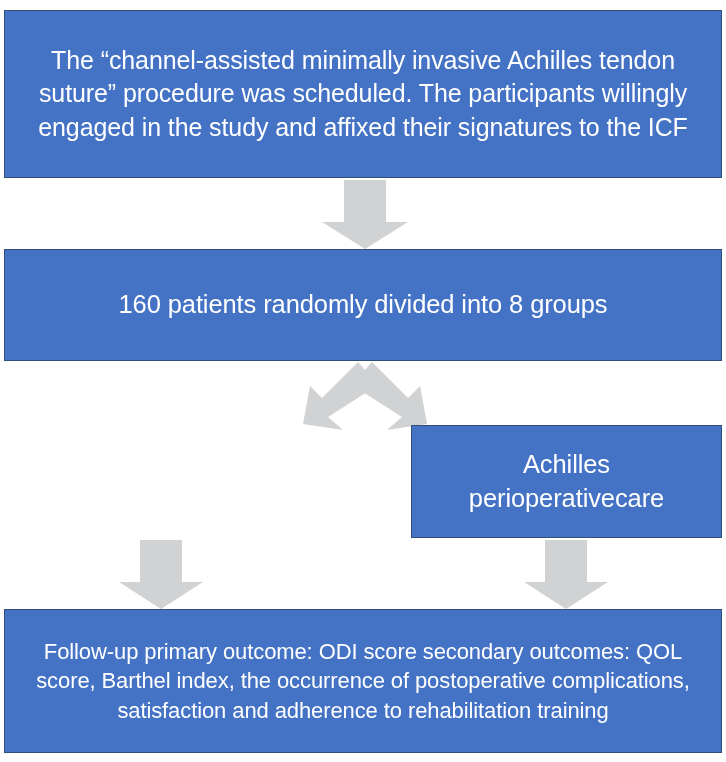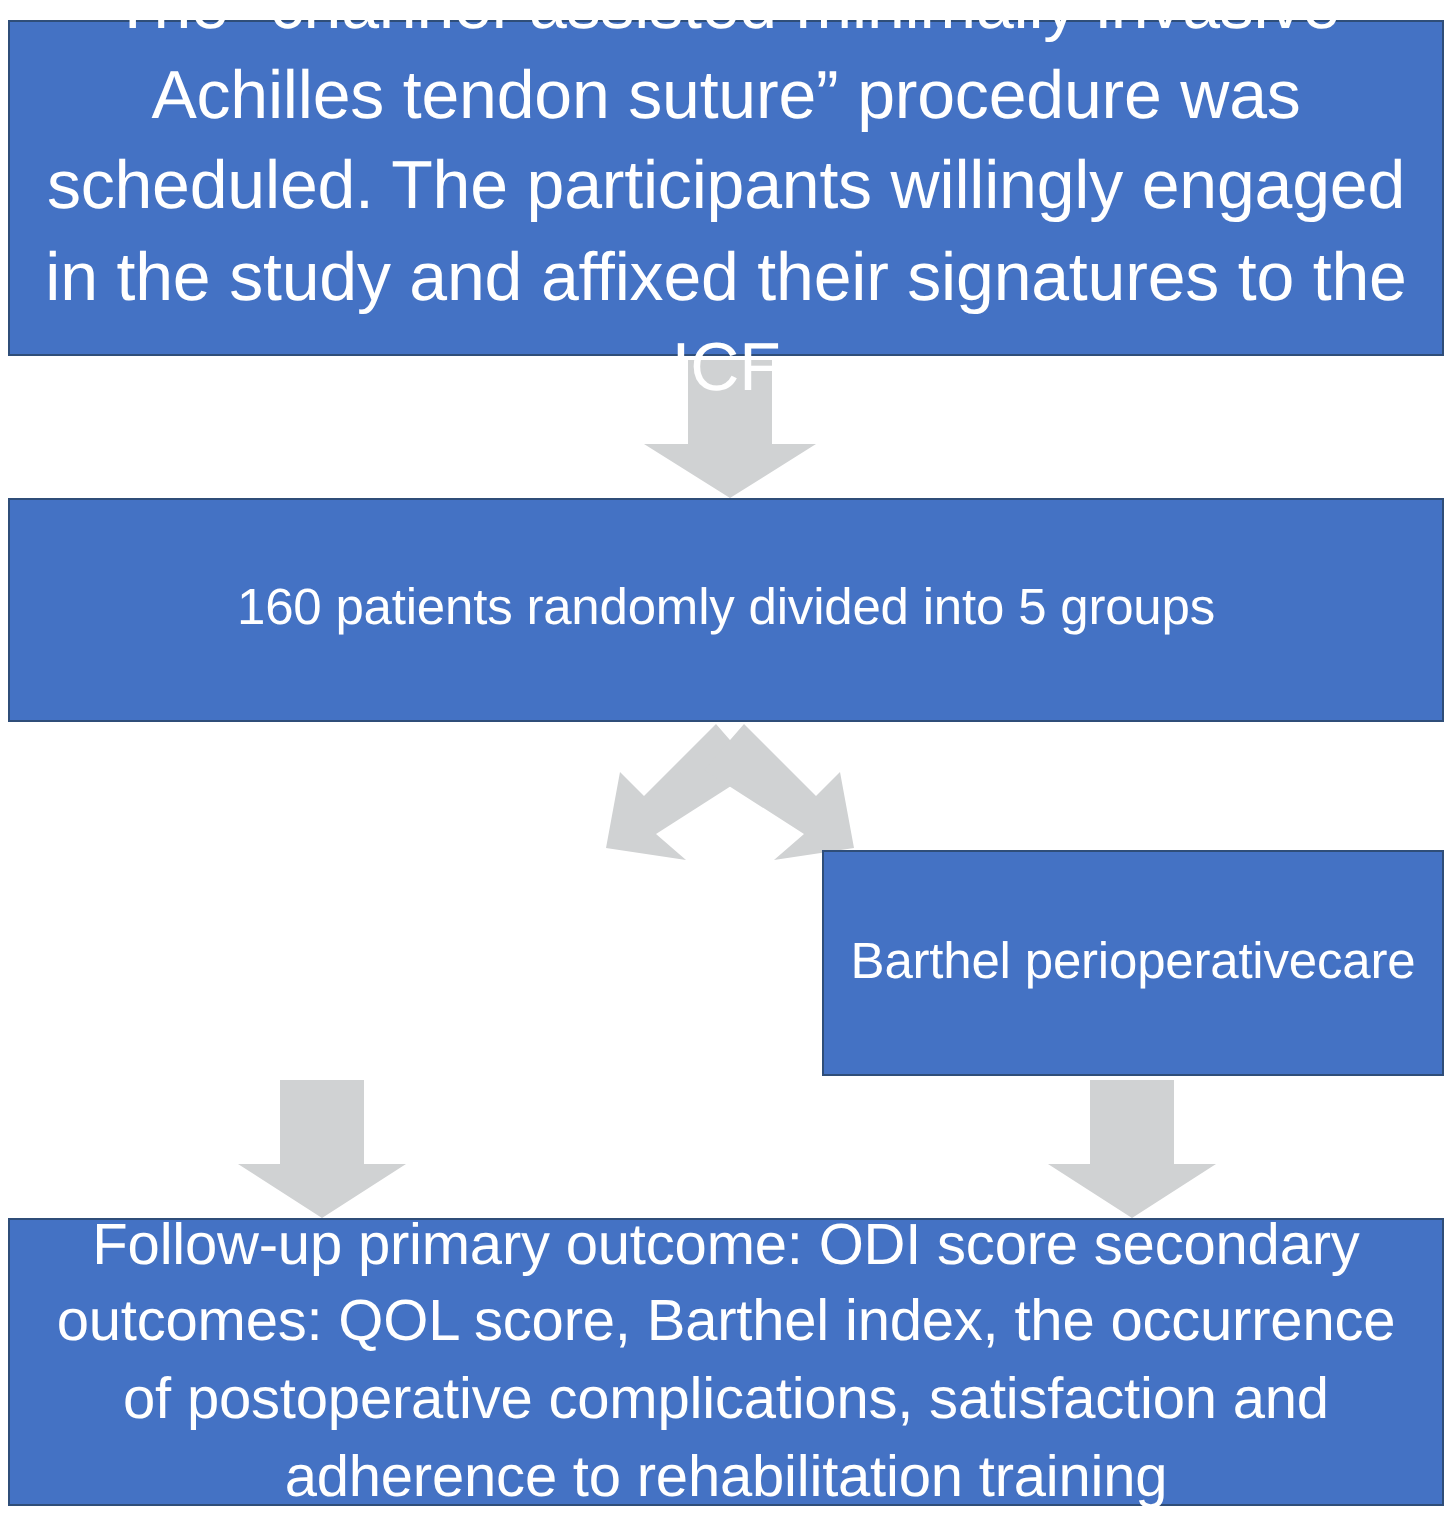--- a/index.html
+++ b/index.html
@@ -37,41 +37,41 @@
     padding: 0 10px;
     box-sizing: border-box;
     white-space: pre-line;
     text-align: center;
   }
 
   
   #node-enrollment {
     left: 4px;  top: 10px;
     width: 718px; height: 168px;
-    font-size: 34px;
+    font-size: 25px;
   }
   #node-randomization {
     left: 4px;  top: 249px;
     width: 718px; height: 112px;
     font-size: 25.5px;
   }
   #node-group-eras {
     left: 4px;  top: 425px;
     width: 314px; height: 113px;
     font-size: 25.5px;
   }
   #node-group-routine {
     left: 411px; top: 425px;
     width: 311px; height: 113px;
     font-size: 25.5px;
   }
   #node-outcomes {
     left: 4px;  top: 609px;
     width: 718px; height: 144px;
-    font-size: 29px;
+    font-size: 22px;
   }
 
   
   .arrow-layer {
     position: absolute;
     left: 0; top: 0;
     width: 726px;
     height: 762px;
     pointer-events: none;
   }
@@ -93,25 +93,25 @@
     <polygon class="arrow-shape" points="140,540 182,540 182,582 203,582 161,609 119,582 140,582"></polygon>
 
     <polygon class="arrow-shape" points="545,540 587,540 587,582 608,582 566,609 524,582 545,582"></polygon>
   </svg>
 
   <div class="node-box" id="node-enrollment">
     <span class="node-text">The “channel-assisted minimally invasive Achilles tendon suture” procedure was scheduled. The participants willingly engaged in the study and affixed their signatures to the ICF</span>
   </div>
 
   <div class="node-box" id="node-randomization">
-    <span class="node-text">160 patients randomly divided into 5 groups</span>
+    <span class="node-text">160 patients randomly divided into 8 groups</span>
   </div>
 
 
   <div class="node-box" id="node-group-routine">
-    <span class="node-text">Barthel perioperativecare</span>
+    <span class="node-text">Achilles perioperativecare</span>
   </div>
 
   <div class="node-box" id="node-outcomes">
     <span class="node-text">Follow-up primary outcome: ODI score secondary outcomes: QOL score, Barthel index, the occurrence of postoperative complications, satisfaction and adherence to rehabilitation training</span>
   </div>
 
 </div>
 
 </body></html>

